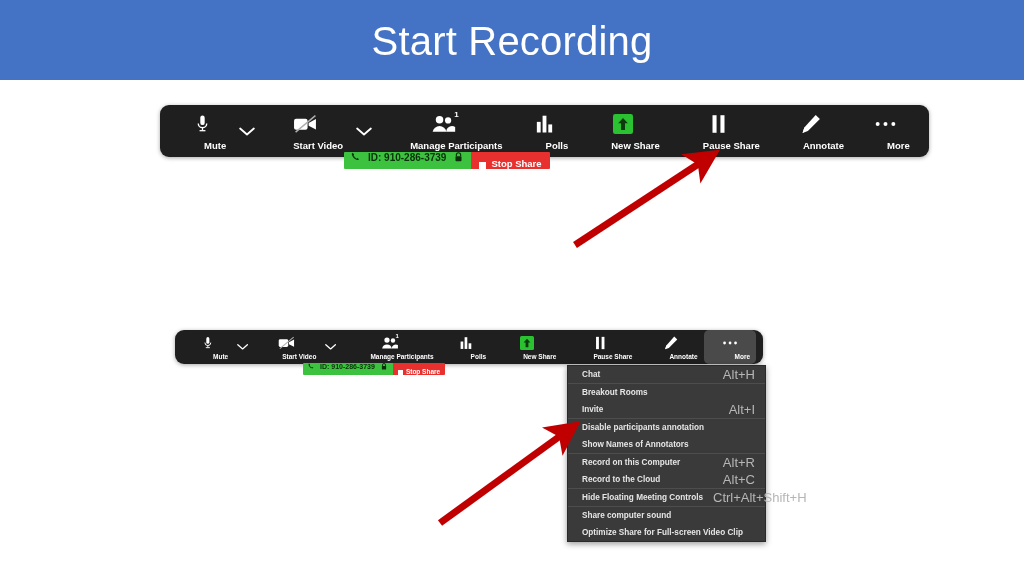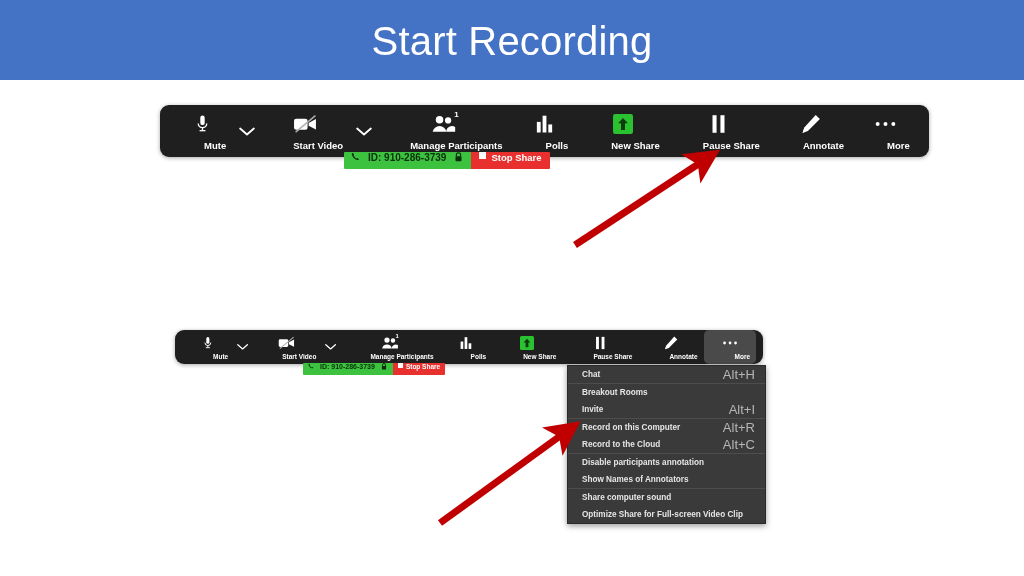--- a/index.html
+++ b/index.html
@@ -115,21 +115,21 @@
     color: #0a2d0a;
     font-weight: bold;
     white-space: nowrap;
   }
   .sharebar .green .sb-id {
     color: #0b2f0b;
   }
   .sharebar .red {
     background: #e8312f;
     display: flex;
-    align-items: flex-start;
+    align-items: flex-end;
     color: #ffffff;
     font-weight: bold;
     white-space: nowrap;
   }
   .sb-sq {
     background: #ffffff;
     display: inline-block;
   }
 
   #sharebar-top { left: 344px; top: 152px; height: 17px; }
@@ -432,34 +432,40 @@
       <div class="menu-item">
         <span class="mi-label">Breakout Rooms</span>
       </div>
       <div class="menu-item">
         <span class="mi-label">Invite</span>
         <span class="mi-shortcut">Alt+I</span>
       </div>
     </div>
     <div class="menu-group">
       <div class="menu-item">
+        <span class="mi-label">Disable participants annotation</span>
+      </div>
+      <div class="menu-item">
+        <span class="mi-label">Show Names of Annotators</span>
+      </div>
+    </div>
+    <div class="menu-group">
+      <div class="menu-item">
         <span class="mi-label">Record on this Computer</span>
         <span class="mi-shortcut">Alt+R</span>
       </div>
       <div class="menu-item">
         <span class="mi-label">Record to the Cloud</span>
         <span class="mi-shortcut">Alt+C</span>
       </div>
     </div>
     <div class="menu-group">
       <div class="menu-item">
-        <span class="mi-label">Disable participants annotation</span>
-      </div>
-      <div class="menu-item">
-        <span class="mi-label">Show Names of Annotators</span>
+        <span class="mi-label">Hide Floating Meeting Controls</span>
+        <span class="mi-shortcut">Ctrl+Alt+Shift+H</span>
       </div>
     </div>
     <div class="menu-group">
       <div class="menu-item">
         <span class="mi-label">Share computer sound</span>
       </div>
       <div class="menu-item">
         <span class="mi-label">Optimize Share for Full-screen Video Clip</span>
       </div>
     </div>

